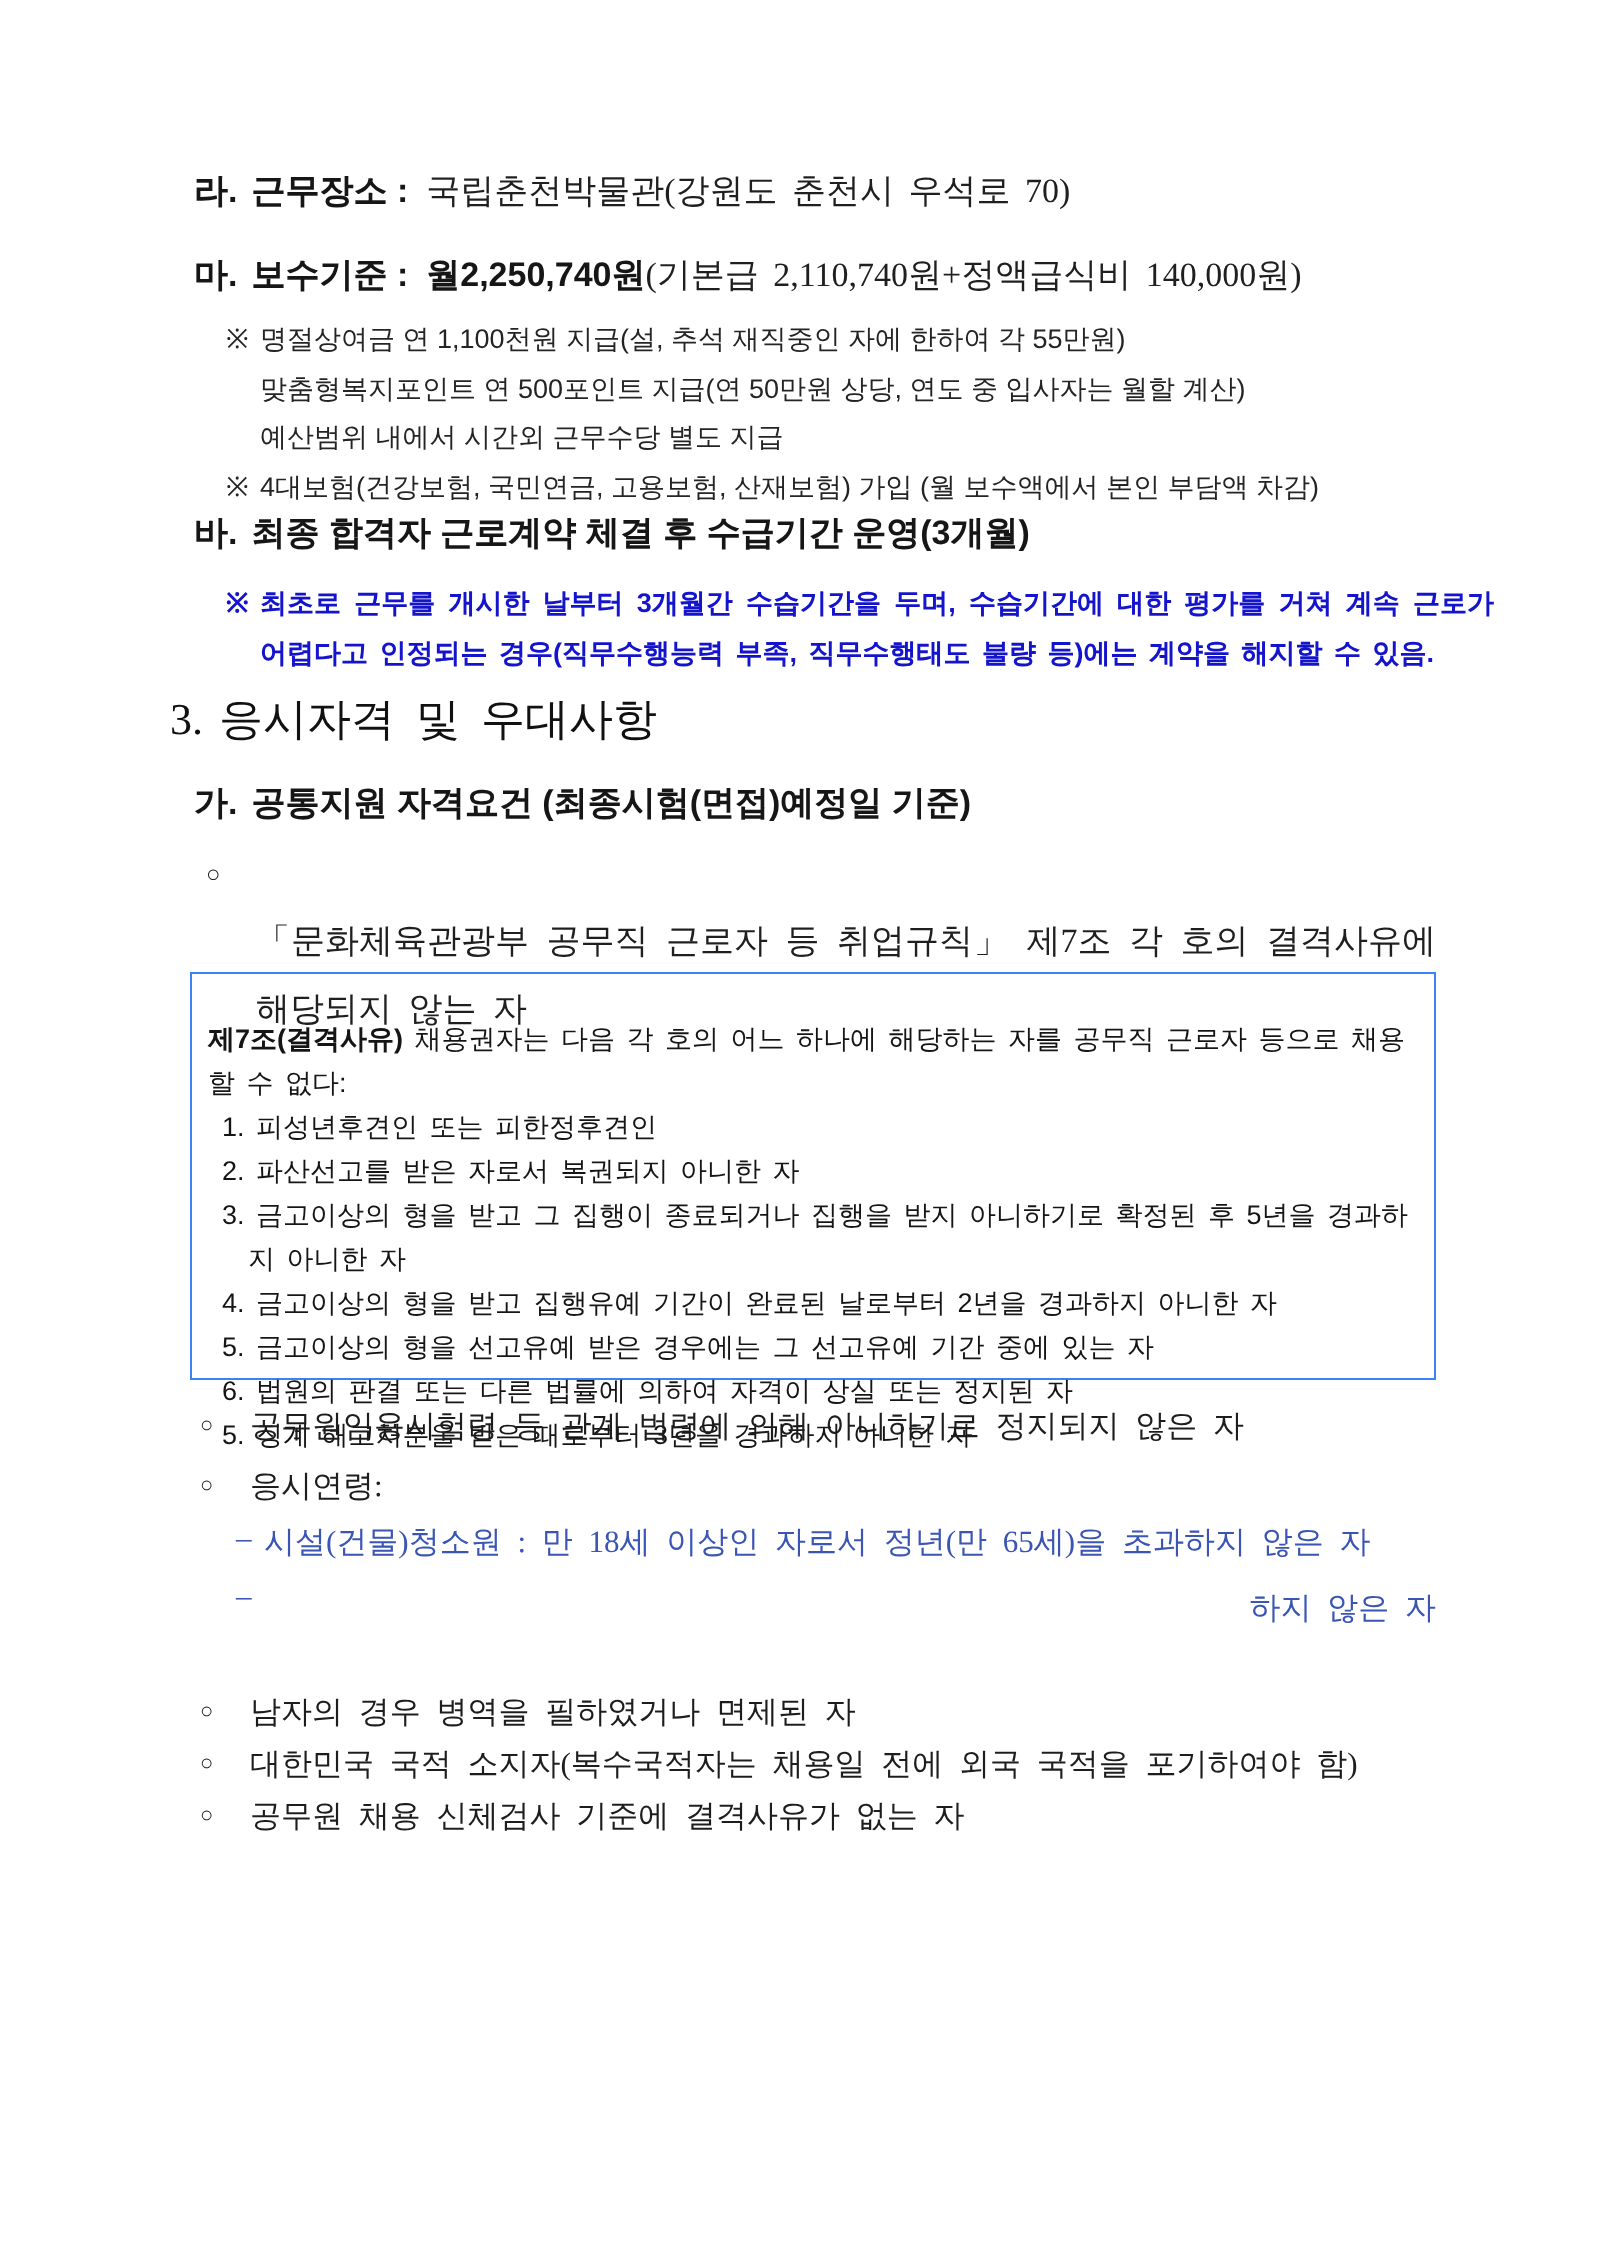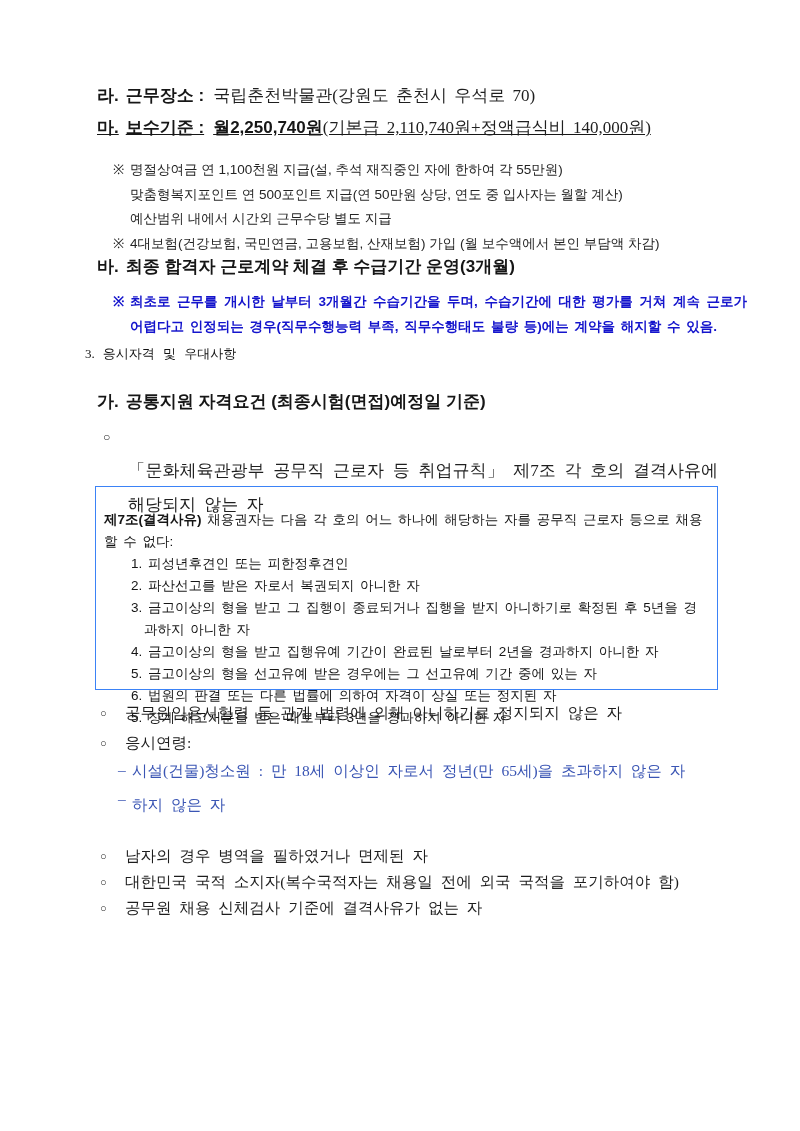--- a/index.html
+++ b/index.html
@@ -23,37 +23,37 @@
   .ba-note{position:absolute;left:113px;top:289px;display:flex;
            font-family:"Liberation Sans",sans-serif;font-weight:700;font-size:13.5px;
            line-height:25px;color:#1414cc;}
   .ba-note .bn-marker{flex:0 0 17px;width:17px;}
   .ba-note .bn-col{width:617px;}
   .ba-note .bn-l1{text-align:justify;text-align-last:justify;}
   .ba-note .bn-l2{word-spacing:2px;}
 
   
   .sec3{position:absolute;left:85px;top:345px;white-space:nowrap;
-        font-family:"Liberation Serif",serif;font-size:13px;color:#111;word-spacing:5px;}
+        font-family:"Liberation Serif",serif;font-size:22px;color:#111;word-spacing:5px;}
   .sec3 .s3num{margin-right:8px;}
 
   
   .rule{position:absolute;left:103px;top:422px;display:flex;
         font-family:"Liberation Serif",serif;font-size:17px;color:#1f1f1f;}
   .rule .cm{flex:0 0 25px;width:25px;font-size:12px;padding-top:8px;}
   .rule .rcol{width:590px;line-height:34px;word-spacing:4px;}
   .rule .rl1{text-align:justify;text-align-last:justify;margin-top:32px;}
 
   
   .a7box{position:absolute;left:95px;top:486px;width:623px;height:204px;box-sizing:border-box;
          border:1px solid #3b82f6;padding:22px 10px 0 8px;
          font-family:"Liberation Sans",sans-serif;font-size:13.5px;line-height:22px;color:#151515;
          word-spacing:2px;}
   .a7box .intro b{font-weight:700;}
-  .a7box .bitem{padding-left:20px;text-indent:-13px;margin-left:20px;}
+  .a7box .bitem{padding-left:20px;text-indent:-13px;}
 
   
   .bullet{position:absolute;left:100px;display:flex;white-space:nowrap;
           font-family:"Liberation Serif",serif;font-size:15.5px;color:#1d1d1d;word-spacing:4px;}
   .bullet .bm{flex:0 0 25px;width:25px;font-size:11px;padding-top:4px;}
 
   .age{position:absolute;left:118px;display:flex;
        font-family:"Liberation Serif",serif;font-size:15.5px;color:#3a55b4;word-spacing:4px;}
   .age .dm{flex:0 0 14px;width:14px;}
   .age .acol{width:586px;line-height:30px;}
@@ -62,21 +62,21 @@
 </style>
 </head>
 <body>
 
 <div class="page">
 
   <div class="hline" style="top:84px;">
     <span class="hlabel">라.</span><span class="hsep">근무장소 :</span><span class="val">국립춘천박물관(강원도 춘천시 우석로 70)</span>
   </div>
 
-  <div class="hline" style="top:116px;text-decoration:underline;">
+  <div class="hline" style="top:126px;">
     <span class="hlabel">마.</span><span class="hsep">보수기준 :</span><span>월2,250,740원</span><span class="val">(기본급 2,110,740원+정액급식비 140,000원)</span>
   </div>
 
   <div class="ma-notes">
     <div class="note-row">
       <span class="note-marker">※</span>
         <span>명절상여금 연 1,100천원 지급(설, 추석 재직중인 자에 한하여 각 55만원)</span>
     </div>
     <div class="note-row">
       <span class="note-marker"></span>
@@ -142,21 +142,21 @@
   </div>
 
   <div class="age single" style="top:761px;">
     <span class="dm">–</span>
       <span>시설(건물)청소원 : 만 18세 이상인 자로서 정년(만 65세)을 초과하지 않은 자</span>
   </div>
 
   <div class="age" style="top:790px;">
     <span class="dm">–</span>
     <span class="acol">
-      <span style="display:block;">하지 않은 자</span>
+      <span style="display:block;text-align:right;">하지 않은 자</span>
     </span>
   </div>
 
   <div class="bullet" style="top:846px;">
     <span class="bm">○</span>
       <span>남자의 경우 병역을 필하였거나 면제된 자</span>
   </div>
 
   <div class="bullet" style="top:872px;">
     <span class="bm">○</span>

